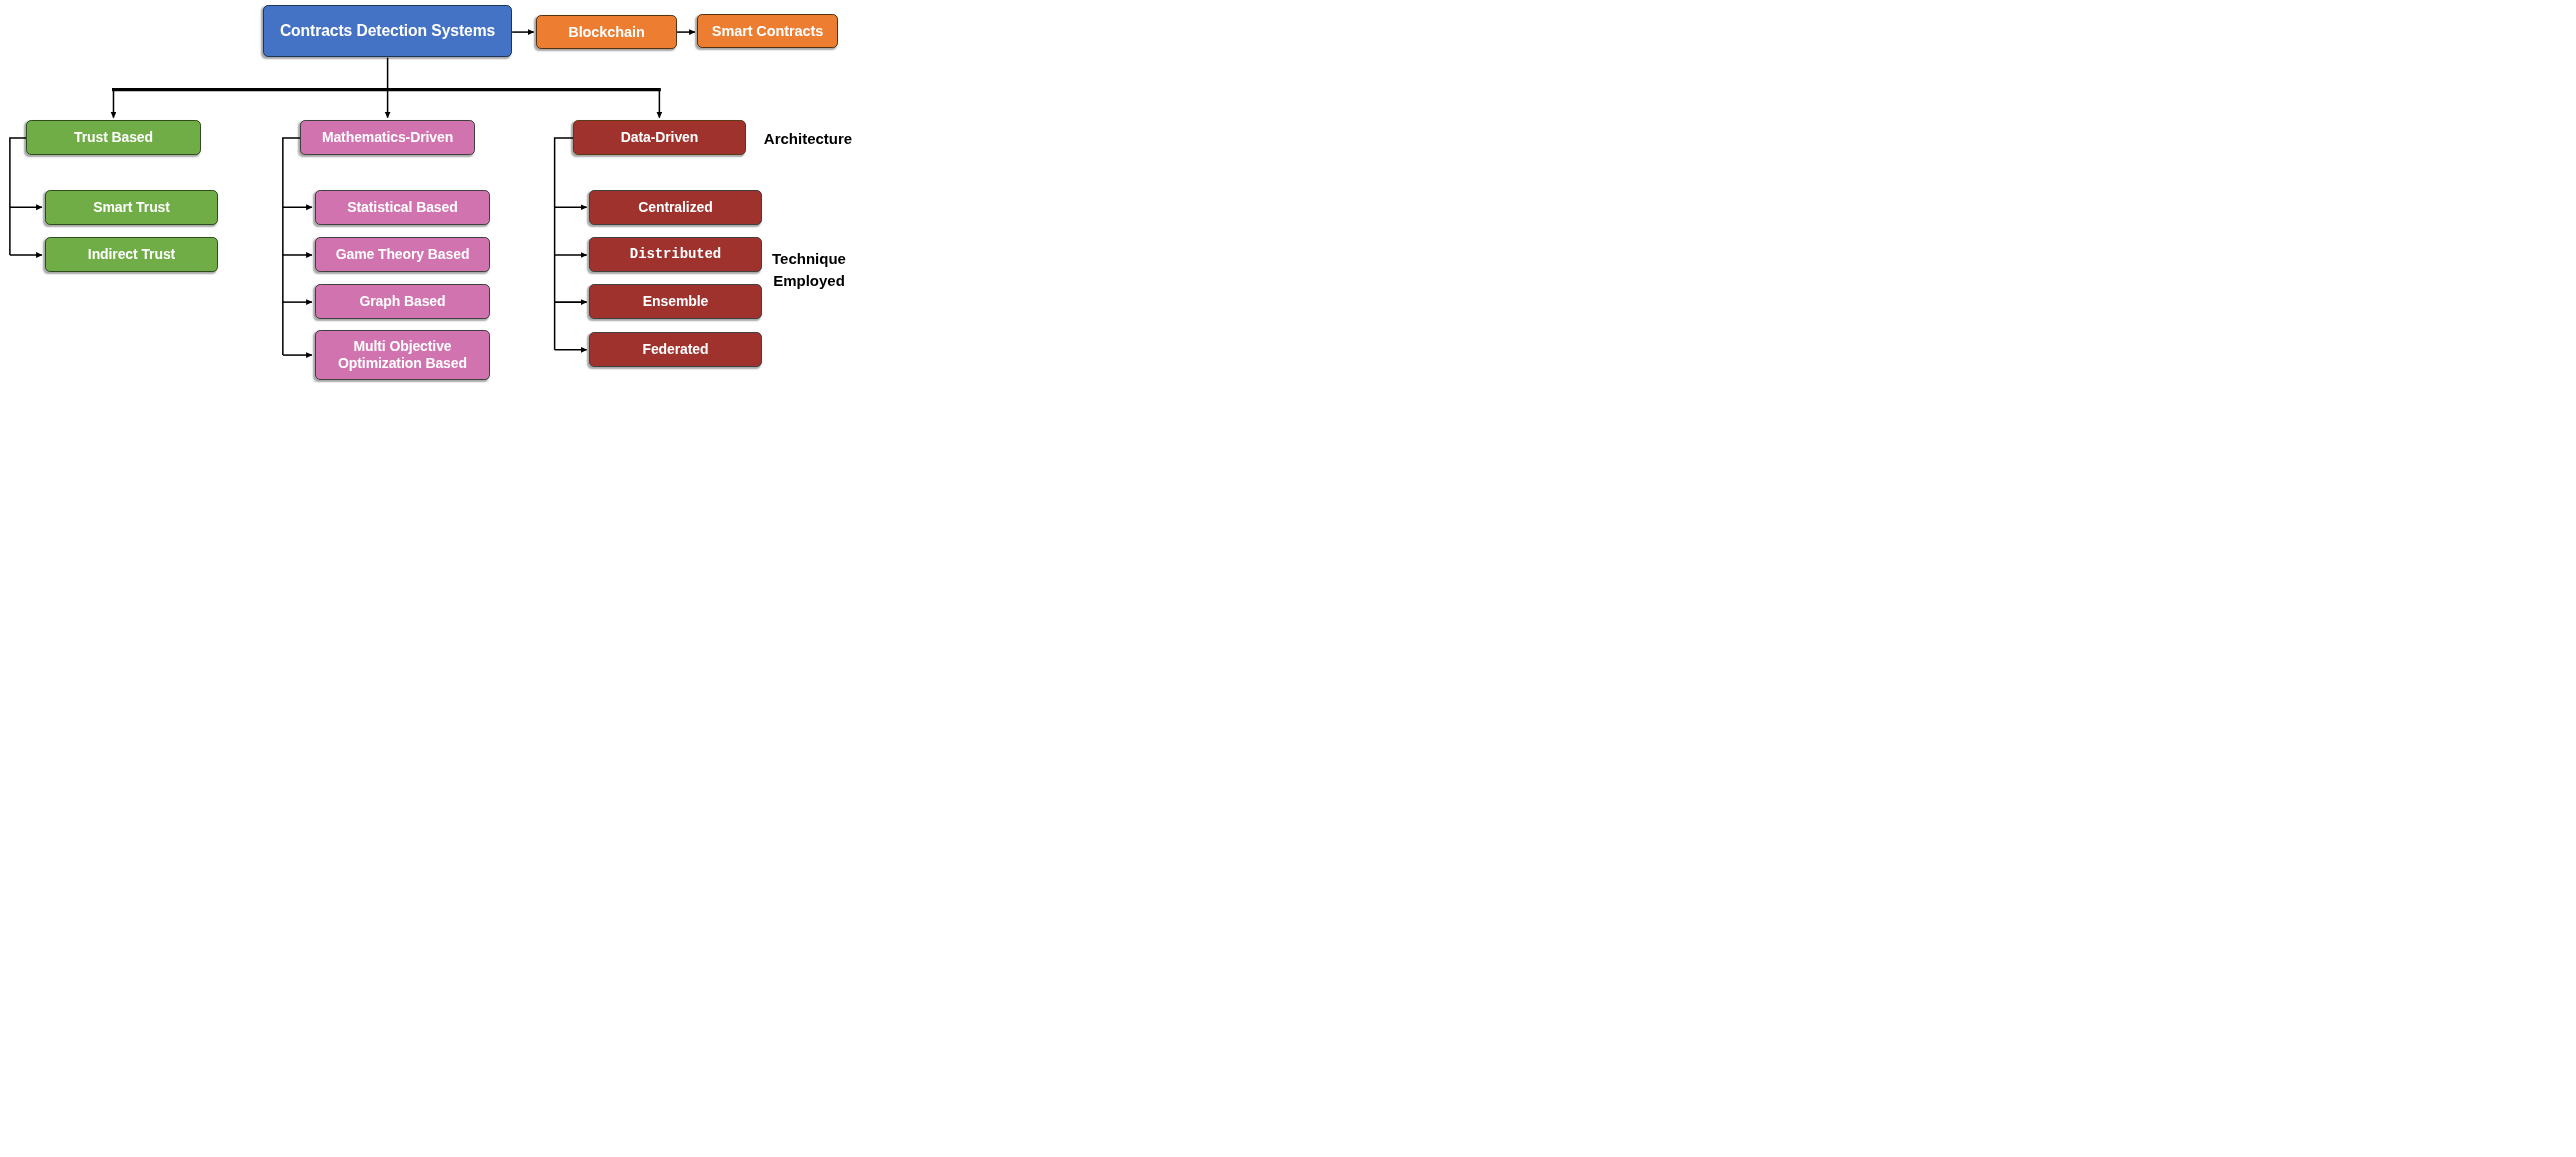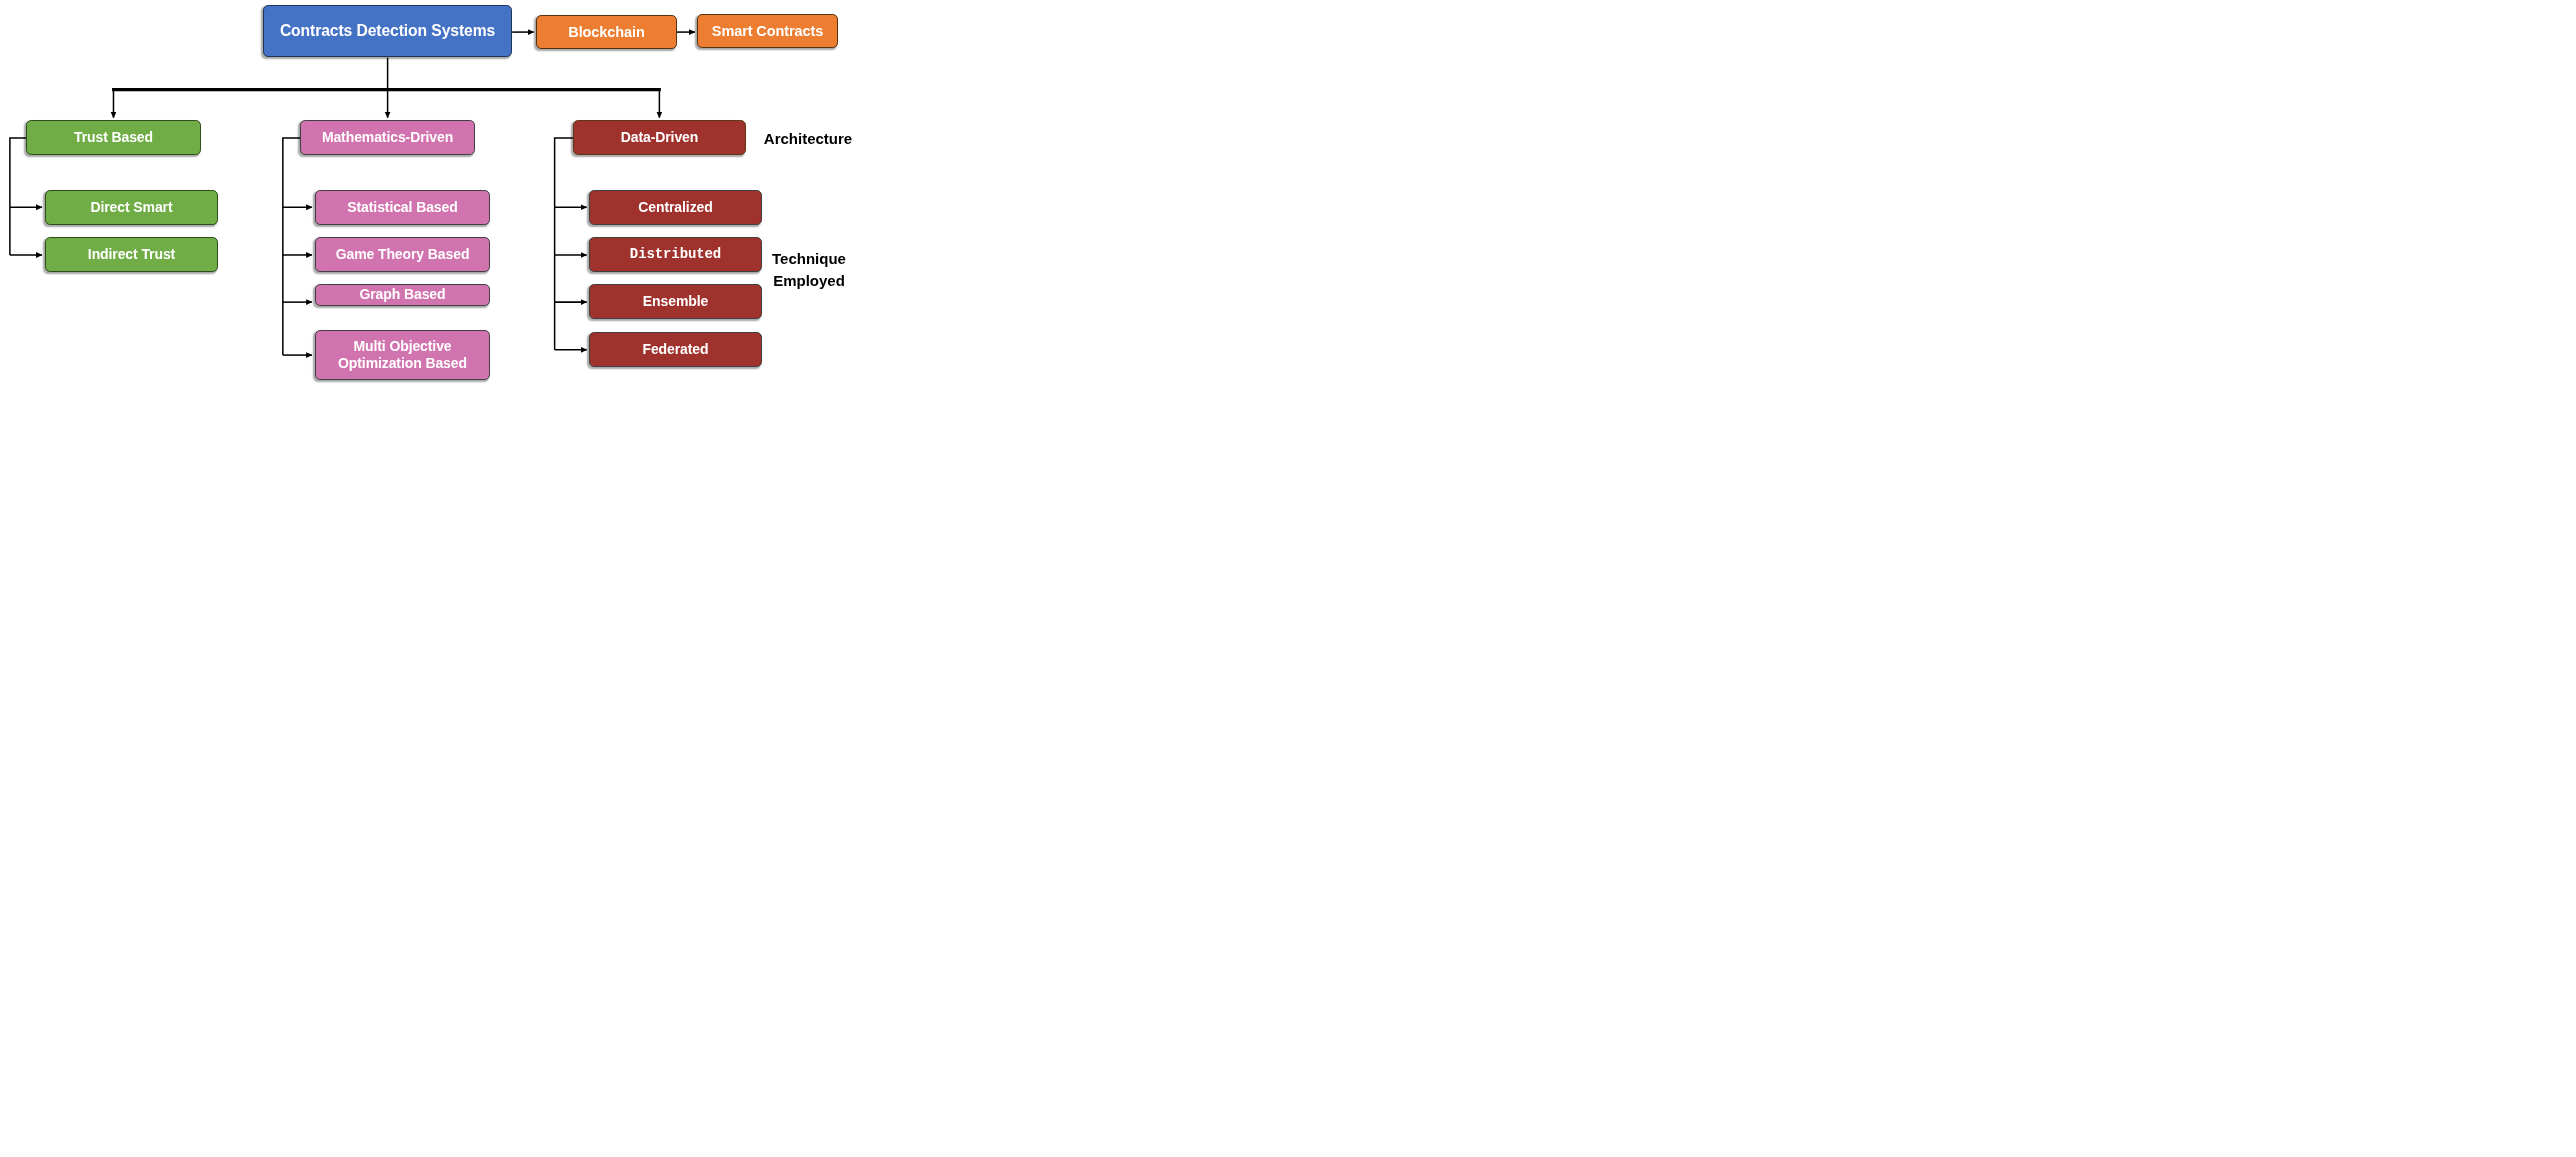--- a/index.html
+++ b/index.html
@@ -79,26 +79,26 @@
   </svg>
 
   <div class="node blue" style="left:263px;top:5.2px;width:249px;height:52px;">Contracts Detection Systems</div>
   <div class="node orange" style="left:536px;top:15px;width:141px;height:34px;">Blockchain</div>
   <div class="node orange" style="left:697px;top:14px;width:141px;height:34px;">Smart Contracts</div>
 
   <div class="node green" style="left:26px;top:120px;width:175px;height:35px;">Trust Based</div>
   <div class="node pink" style="left:300px;top:120px;width:175px;height:35px;">Mathematics-Driven</div>
   <div class="node red parent" style="left:573px;top:120px;width:173px;height:35px;">Data-Driven</div>
 
-  <div class="node green" style="left:45px;top:190px;width:173px;height:35px;">Direct Smart</div>
+  <div class="node green" style="left:45px;top:190px;width:173px;height:35px;">Smart Trust</div>
   <div class="node green" style="left:45px;top:237px;width:173px;height:35px;">Indirect Trust</div>
 
   <div class="node pink" style="left:315px;top:190px;width:175px;height:35px;">Statistical Based</div>
   <div class="node pink" style="left:315px;top:237px;width:175px;height:35px;">Game Theory Based</div>
-  <div class="node pink" style="left:315px;top:284px;width:175px;height:22px;">Graph Based</div>
+  <div class="node pink" style="left:315px;top:284px;width:175px;height:35px;">Graph Based</div>
   <div class="node pink" style="left:315px;top:330px;width:175px;height:50px;padding:1.2px 14px;">Multi Objective Optimization Based</div>
 
   <div class="node red" style="left:589px;top:190px;width:173px;height:35px;">Centralized</div>
   <div class="node red" style="left:589px;top:237px;width:173px;height:35px;font-family:Liberation Mono, monospace;">Distributed</div>
   <div class="node red" style="left:589px;top:284px;width:173px;height:35px;">Ensemble</div>
   <div class="node red" style="left:589px;top:332px;width:173px;height:35px;">Federated</div>
 
   <div class="sidelabel" style="left:808px;top:138px;">Architecture</div>
   <div class="sidelabel" style="left:809px;top:258px;">Technique</div>
   <div class="sidelabel" style="left:809px;top:280px;">Employed</div>

